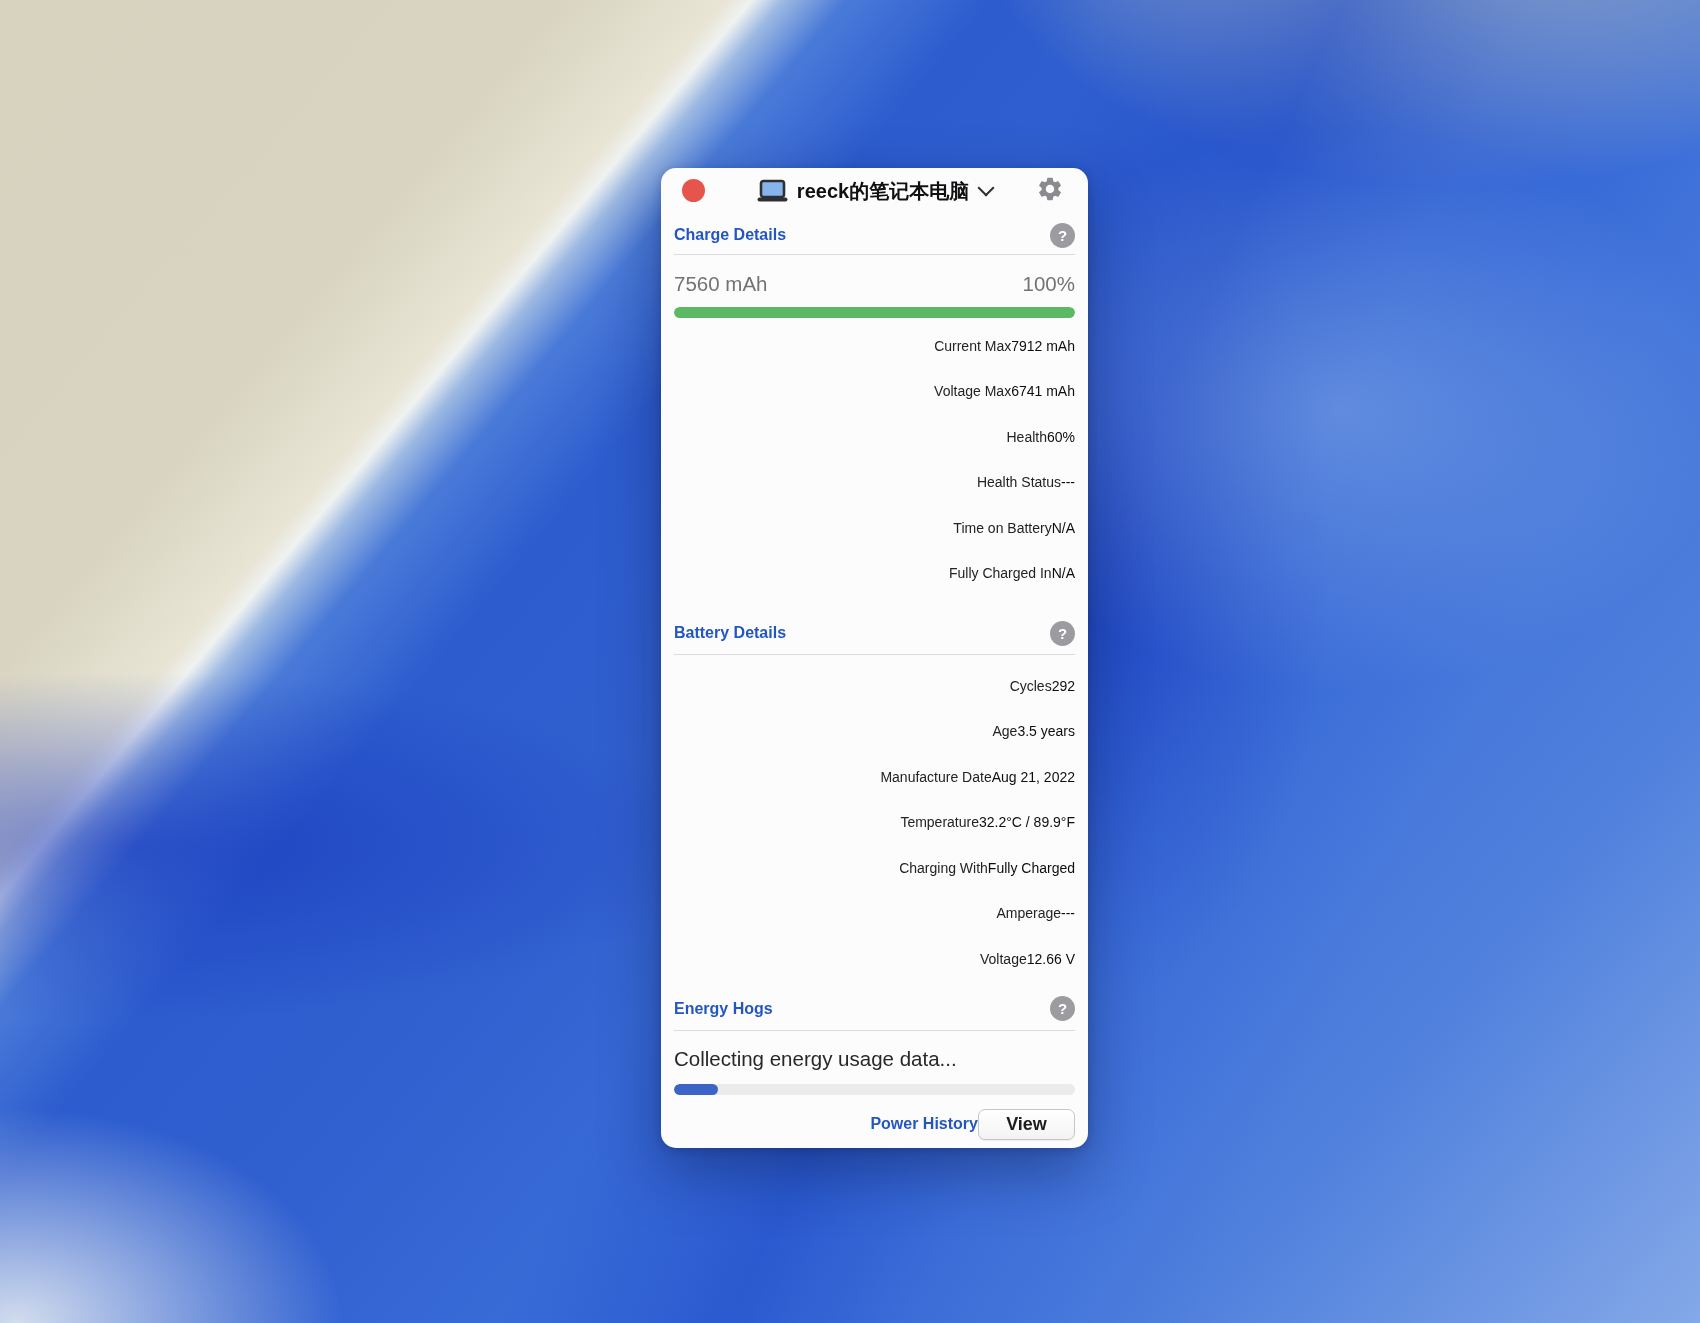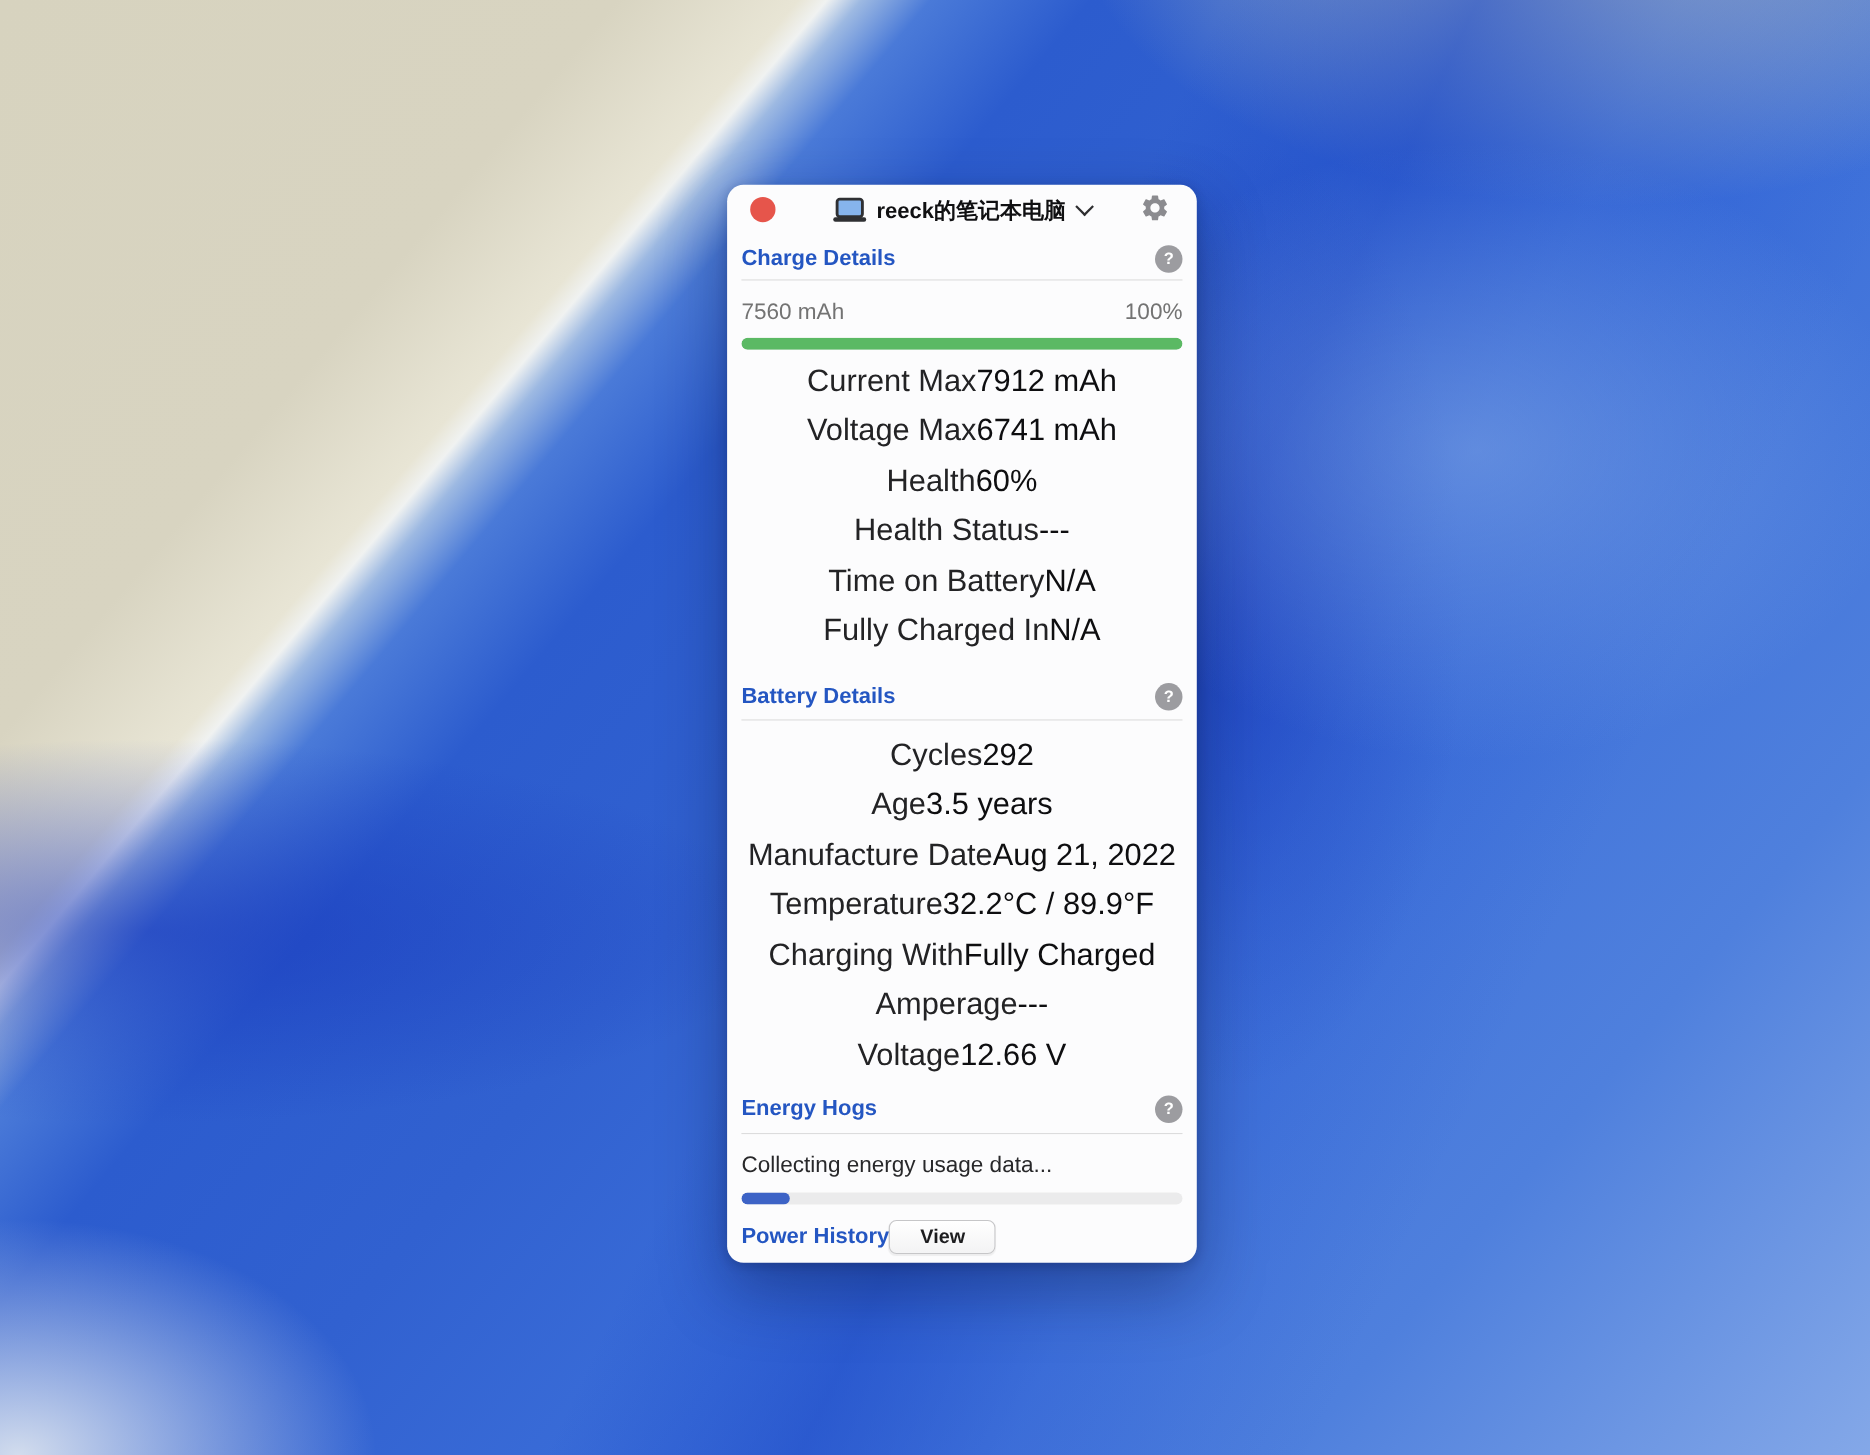--- a/index.html
+++ b/index.html
@@ -29,45 +29,45 @@
 
   .titlebar{height:46px;position:relative;display:flex;align-items:center;justify-content:center;}
   .close-btn{position:absolute;left:8px;top:11px;width:23px;height:23px;border-radius:50%;
     background:#e6554b;cursor:default;}
   .title-group{display:flex;align-items:center;gap:9px;font-size:20px;font-weight:700;color:#101012;}
   .chev{width:10px;height:10px;border-right:2.6px solid #2e2e30;border-bottom:2.6px solid #2e2e30;
     transform:rotate(45deg);margin-top:-7px;margin-left:2px;}
   .gear{position:absolute;right:11px;top:7px;width:28px;height:28px;}
 
   .sec-head{display:flex;justify-content:space-between;align-items:center;height:30px;margin-top:6px;}
-  .heading{font-size:20px;font-weight:700;color:#2456c2;}
+  .heading{font-size:16px;font-weight:700;color:#2456c2;}
   .help{width:25px;height:25px;border-radius:50%;background:#9c9ca0;color:#fff;
     font-size:15px;font-weight:700;display:flex;align-items:center;justify-content:center;}
   .divider{border-top:1px solid #dcdcdd;margin-top:4px;}
 
   .level-row{display:flex;justify-content:space-between;font-size:20.5px;color:#737373;margin-top:17px;}
   .bar{height:11px;border-radius:6px;background:#ebebec;margin-top:11px;overflow:hidden;}
   .bar .fill{height:100%;border-radius:6px;}
   .fill-green{background:#5bb964;}
   .fill-blue{background:#3d63c6;}
 
   .kv-list{margin-top:5px;}
-  .kv{display:flex;justify-content:center;align-items:center;height:45.5px;font-size:28px;}
+  .kv{display:flex;justify-content:flex-end;align-items:center;height:45.5px;font-size:14px;}
   .kv .k{color:#232325;font-weight:400;}
   .kv .v{color:#0e0e10;font-weight:400;}
 
   .mt-sec2{margin-top:22px;}
   .divider-b{margin-top:6px;}
   .kv-list-b{margin-top:8px;}
   .sec-head-e{margin-top:12px;}
 
   .status-text{margin-top:16px;font-size:20.5px;color:#28282a;}
   .bar-e{margin-top:13px;}
 
-  .power-row{display:flex;justify-content:flex-start;align-items:center;margin-top:14px;}
+  .power-row{display:flex;justify-content:flex-end;align-items:center;margin-top:14px;}
   .view-btn{width:97px;height:31px;border-radius:7px;border:1px solid #c6c6c8;
     background:linear-gradient(#ffffff,#f3f3f4);font-size:18px;font-weight:600;color:#1d1d1f;
     display:flex;align-items:center;justify-content:center;
     box-shadow:0 1px 1px rgba(0,0,0,.06);font-family:inherit;}
 </style>
 </head>
 <body>
 
 <div class="desktop">
   <div class="app-window">

